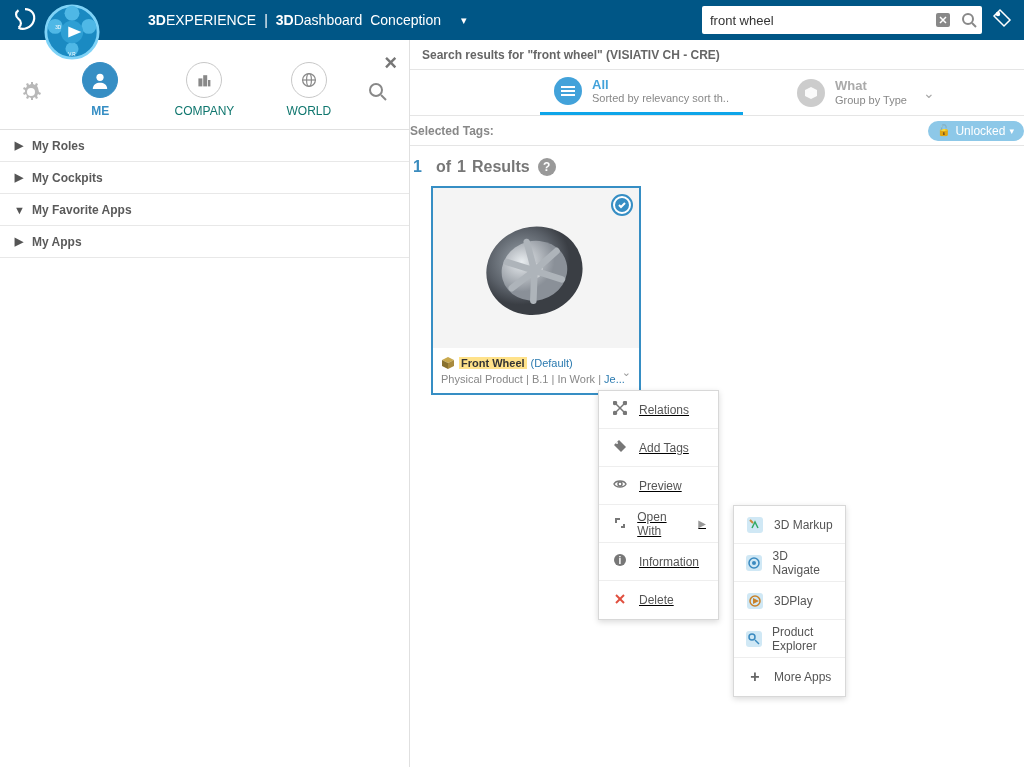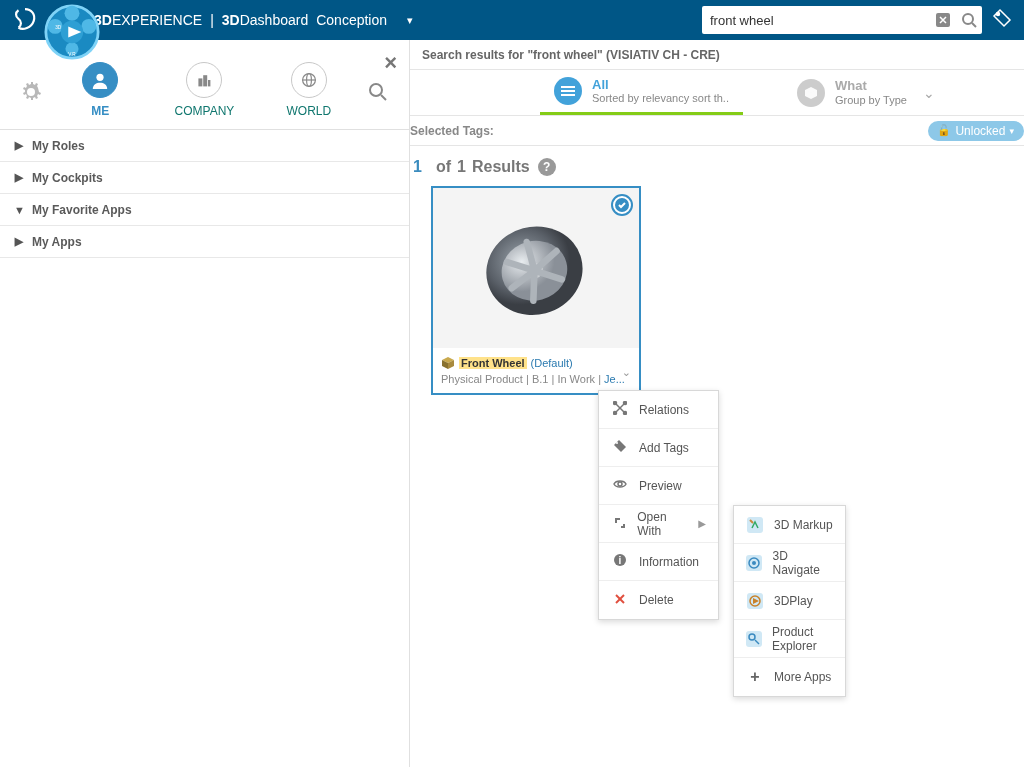--- a/index.html
+++ b/index.html
@@ -2,21 +2,21 @@
 <html><head>
 <meta charset="utf-8">
 <style>
 * { box-sizing: border-box; margin: 0; padding: 0; font-family: Arial, Helvetica, sans-serif; }
 body { width: 1024px; height: 767px; overflow: hidden; background: #fff; }
 
 
 .header { height: 40px; background: #005686; display: flex; align-items: center; padding: 0 12px; color: #fff; position: relative; }
 .logo-ds { width: 26px; height: 26px; fill: #fff; }
 .compass { position: absolute; left: 44px; top: 4px; width: 56px; height: 56px; z-index: 10; }
-.header-title { margin-left: 56px; font-size: 14px; display: flex; align-items: center; gap: 4px; }
+.header-title { margin-left: 110px; font-size: 14px; display: flex; align-items: center; gap: 4px; }
 .header-title b { font-weight: bold; }
 .header-title .pipe { margin: 0 4px; }
 .chev-down { font-size: 11px; margin-left: 2px; }
 .header-spacer { flex: 1; }
 .search-box { display: flex; align-items: center; background: #fff; border-radius: 2px; height: 28px; width: 280px; }
 .search-input { border: none; outline: none; padding: 0 8px; flex: 1; font-size: 13px; color: #333; }
 .search-clear, .search-go { width: 26px; height: 26px; display: flex; align-items: center; justify-content: center; color: #888; cursor: pointer; }
 .tag-icon { margin-left: 10px; color: #fff; cursor: pointer; }
 
 
@@ -35,21 +35,21 @@
 
 .nav-list { display:flex; flex-direction:column; }
 .nav-item { height: 32px; display:flex; align-items:center; padding: 0 14px; font-size:12px; color:#5a5a5a; font-weight:bold; border-bottom:1px solid #e8e8e8; cursor:pointer; gap:8px;}
 .nav-item .arrow { width:10px; text-align:center; color:#555; font-size:11px;}
 
 
 .right-panel { flex:1; display:flex; flex-direction:column; overflow:hidden; }
 .results-hdr { height: 30px; display:flex; align-items:center; padding:0 12px; font-size:12px; color:#666; font-weight:bold; border-bottom:1px solid #e5e5e5;}
 .filter-bar { height: 46px; border-bottom:1px solid #e5e5e5; display:flex; align-items:center;}
 .filter-group { display:flex; align-items:center; gap:10px; padding: 0 14px; height:100%; cursor:pointer; }
-.filter-group.sel { border-bottom: 3px solid #84cc16; }
+.filter-group.sel { border-bottom: 3px solid #0ea5e9; }
 .filter-circ { width:28px; height:28px; border-radius:50%; background:#ccc; color:#fff; display:flex; align-items:center; justify-content:center; font-size:14px;}
 .filter-circ.blue { background:#42a2da; }
 .filter-texts { display:flex; flex-direction:column; line-height:1.2;}
 .filter-title { font-size:13px; font-weight:bold; color:#42a2da;}
 .filter-sub { font-size:11px; color:#888;}
 .filter-title.gray { color:#aaa;}
 .filter-chev { color:#aaa; font-size:14px; margin-left:6px;}
 .filter-spacer { flex:1;}
 
 .tags-bar { height:30px; display:flex; align-items:center; justify-content:space-between; gap:22px; border-bottom:1px solid #e5e5e5; font-size:12px; color:#888;}
@@ -70,21 +70,21 @@
 .card-bottom { padding:8px 8px; background:#fff; font-size:11px; position:relative;}
 .card-name-row { display:flex; align-items:center; gap:4px;}
 .cube-ic { width:14px; height:14px;}
 .card-name { background:#ffe28a; padding:0 2px; font-weight:bold; color:#333;}
 .card-default { color:#2a7ab0;}
 .card-meta { color:#888; margin-top:3px;}
 .card-meta .link { color:#2a7ab0;}
 .card-chev { position:absolute; right:8px; top:18px; color:#999; cursor:pointer;}
 
 
-.menu { position:absolute; left:598px; top:390px; background:#fff; border:1px solid #d8d8d8; box-shadow:0 2px 6px rgba(0,0,0,0.15); width:121px; font-size:12px;}
+.menu { position:absolute; left:598px; top:390px; background:#fff; border:1px solid #d8d8d8; box-shadow:0 2px 6px rgba(0,0,0,0.15); width:121px; font-size:12px;text-decoration:underline;}
 .menu-item { height:38px; display:flex; align-items:center; gap:10px; padding:0 12px; border-bottom:1px solid #eee; color:#555; cursor:pointer;}
 .menu-item:last-child { border-bottom:none;}
 .menu-item .mi-icon { width:18px; text-align:center; color:#777;}
 .menu-item .mi-chev { margin-left:auto; color:#999; font-size:10px;}
 .menu-item.danger .mi-icon { color:#e04f3e;}
 
 .submenu { position:absolute; left:733px; top:505px; background:#fff; border:1px solid #d8d8d8; box-shadow:0 2px 6px rgba(0,0,0,0.15); width:113px; font-size:12px;}
 .submenu .menu-item { height:38px;}
 .app-ic { width:18px; height:18px; display:flex; align-items:center; justify-content:center;}
 </style>

